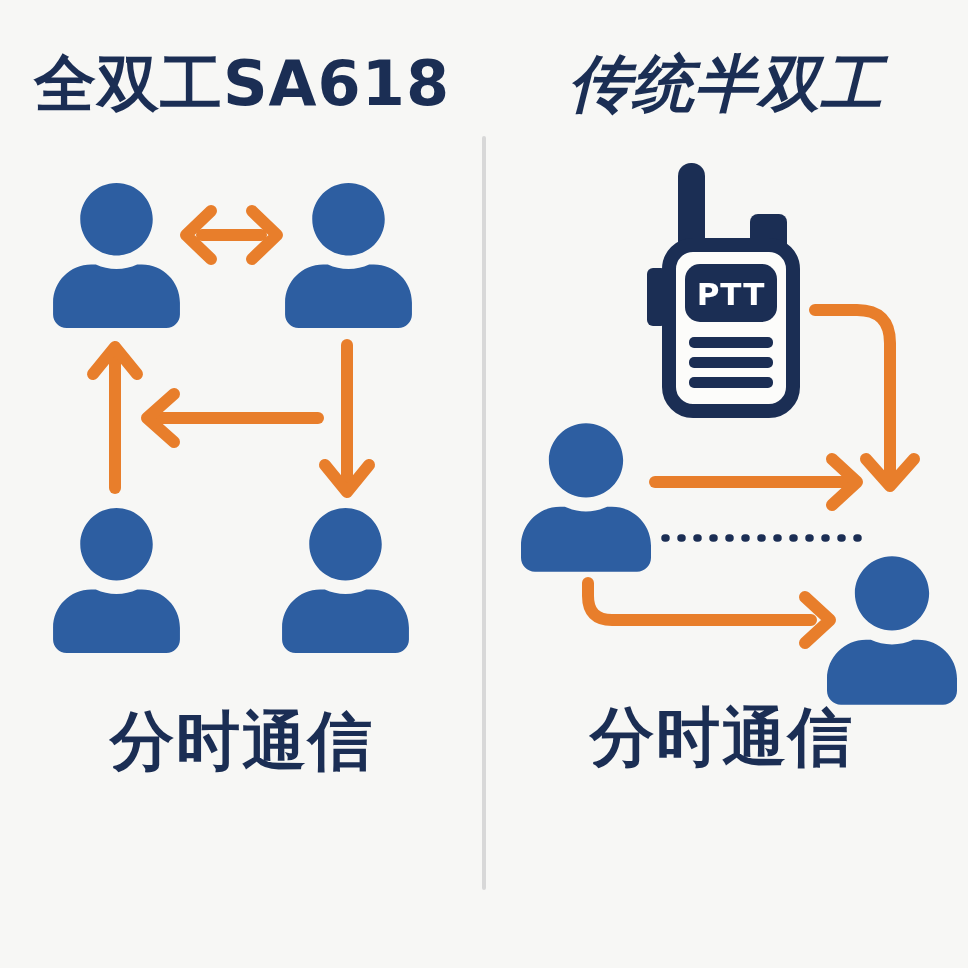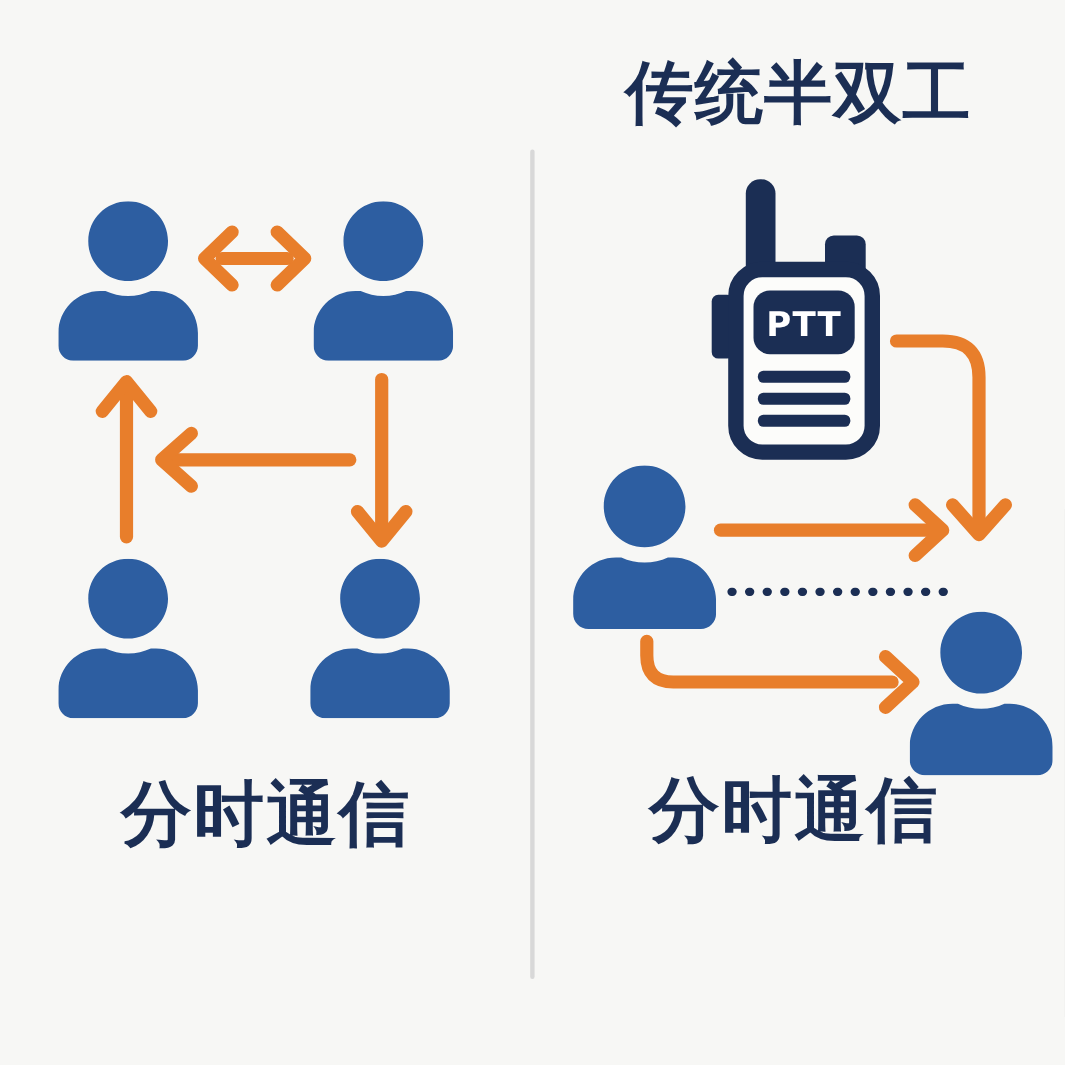--- a/index.html
+++ b/index.html
@@ -15,21 +15,21 @@
   }
   .half-title{
     position:absolute;top:48px;width:484px;
     text-align:center;
     font-size:62px;font-weight:bold;
     color:var(--navy,#1b2e54);
     letter-spacing:1px;
     line-height:1.15;
   }
   .half-title.left{left:0;}
-  .half-title.right{left:484px;}
+  .half-title.right{left:484px;font-style:italic;}
   .caption{
     position:absolute;width:484px;
     text-align:center;
     font-size:64px;font-weight:bold;
     color:var(--navy,#1b2e54);
     letter-spacing:2px;
     line-height:1.1;
   }
   .caption.left{left:0;top:706px;}
   .caption.right{left:480px;top:702px;}
@@ -67,20 +67,21 @@
     font-weight:bold;
     font-size:31px;
     letter-spacing:1px;
   }
 </style>
 </head>
 <body>
 
 <div class="canvas">
 
+  <div class="half-title left">全双工SA618</div>
   <div class="half-title right">传统半双工</div>
 
   <div class="divider"></div>
 
   <svg width="0" height="0" style="position:absolute" aria-hidden="true">
     <defs>
       <symbol id="person" viewBox="0 0 448 512">
         <path d="M224 256c70.7 0 128-57.3 128-128S294.7 0 224 0 96 57.3 96 128s57.3 128 128 128zm89.6 32h-16.7c-22.2 10.2-46.9 16-72.9 16s-50.6-5.8-72.9-16h-16.7C60.2 288 0 348.2 0 422.4V464c0 26.5 21.5 48 48 48h352c26.5 0 48-21.5 48-48v-41.6c0-74.2-60.2-134.4-134.4-134.4z"></path>
       </symbol>
     </defs>

